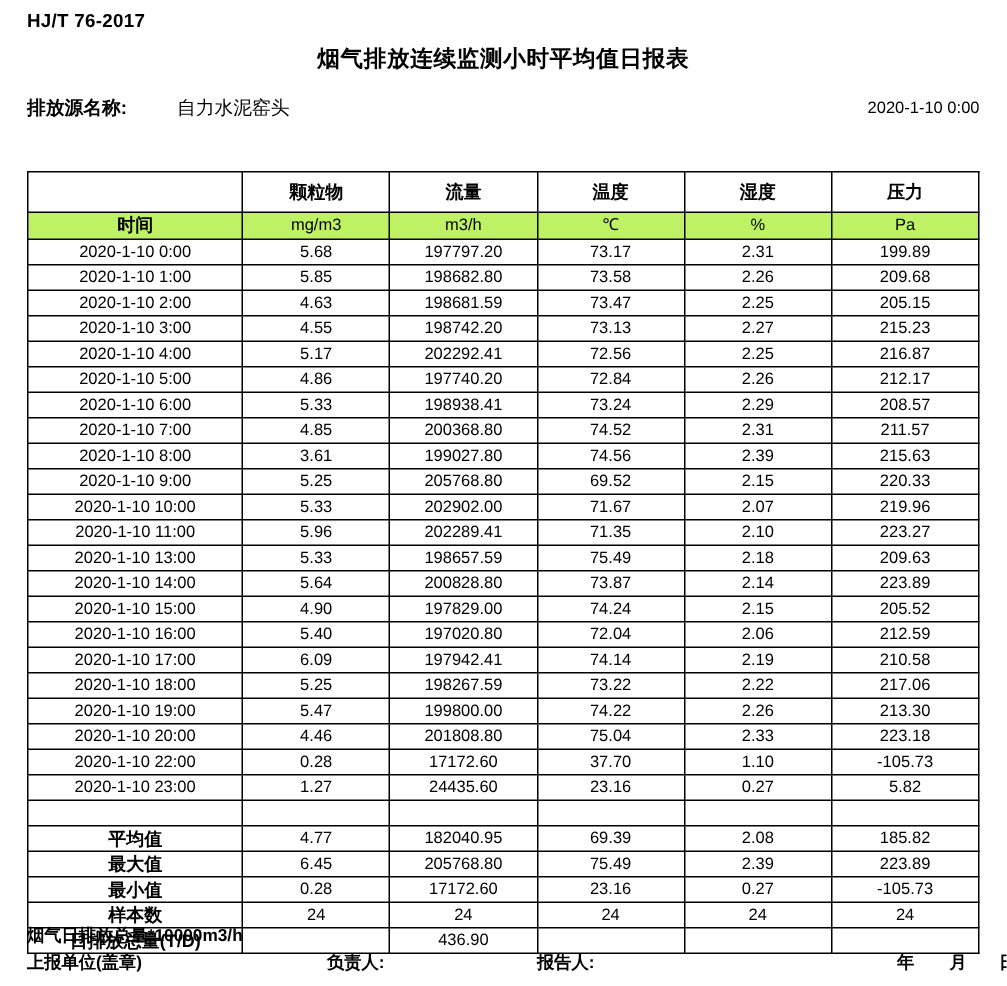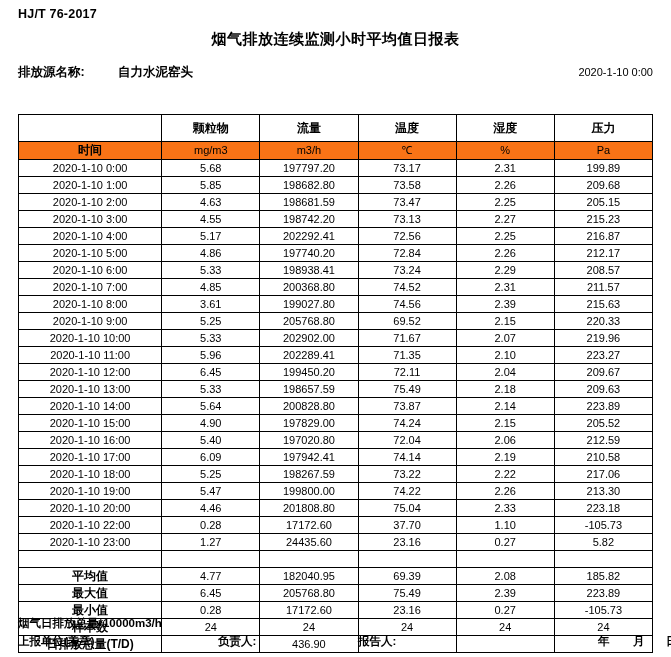--- a/index.html
+++ b/index.html
@@ -52,21 +52,21 @@
     left: 0;
     top: 0;
     font-size: 12.5px;
     font-weight: bold;
   }
   .src-value {
     position: absolute;
     left: 100px;
     top: 0;
     font-size: 12.5px;
-    font-weight: bold;
+    font-weight: normal;
   }
   .report-time {
     position: absolute;
     right: 0;
     top: 2px;
     font-size: 11px;
   }
   table.main {
     position: absolute;
     left: 18px;
@@ -88,21 +88,21 @@
   }
   .col-time { width: 143px; }
   .col-d { width: 98px; }
   tr.head-names td {
     height: 26px;
     line-height: 26px;
     font-size: 12px;
     font-weight: bold;
   }
   tr.head-units td {
-    background: #f97316;
+    background: #bef264;
     height: 17px;
     line-height: 17px;
     font-size: 11px;
   }
   tr.head-units td.unit-time {
     font-weight: bold;
     font-size: 12px;
   }
   tr.data td { height: 16px; line-height: 16px; }
   tr.spacer td {
@@ -276,28 +276,20 @@
       </tr>
       <tr class="data">
         <td>2020-1-10 11:00</td>
         <td>5.96</td>
         <td>202289.41</td>
         <td>71.35</td>
         <td>2.10</td>
         <td>223.27</td>
       </tr>
       <tr class="data">
-        <td>2020-1-10 12:00</td>
-        <td>6.45</td>
-        <td>199450.20</td>
-        <td>72.11</td>
-        <td>2.04</td>
-        <td>209.67</td>
-      </tr>
-      <tr class="data">
         <td>2020-1-10 13:00</td>
         <td>5.33</td>
         <td>198657.59</td>
         <td>75.49</td>
         <td>2.18</td>
         <td>209.63</td>
       </tr>
       <tr class="data">
         <td>2020-1-10 14:00</td>
         <td>5.64</td>

